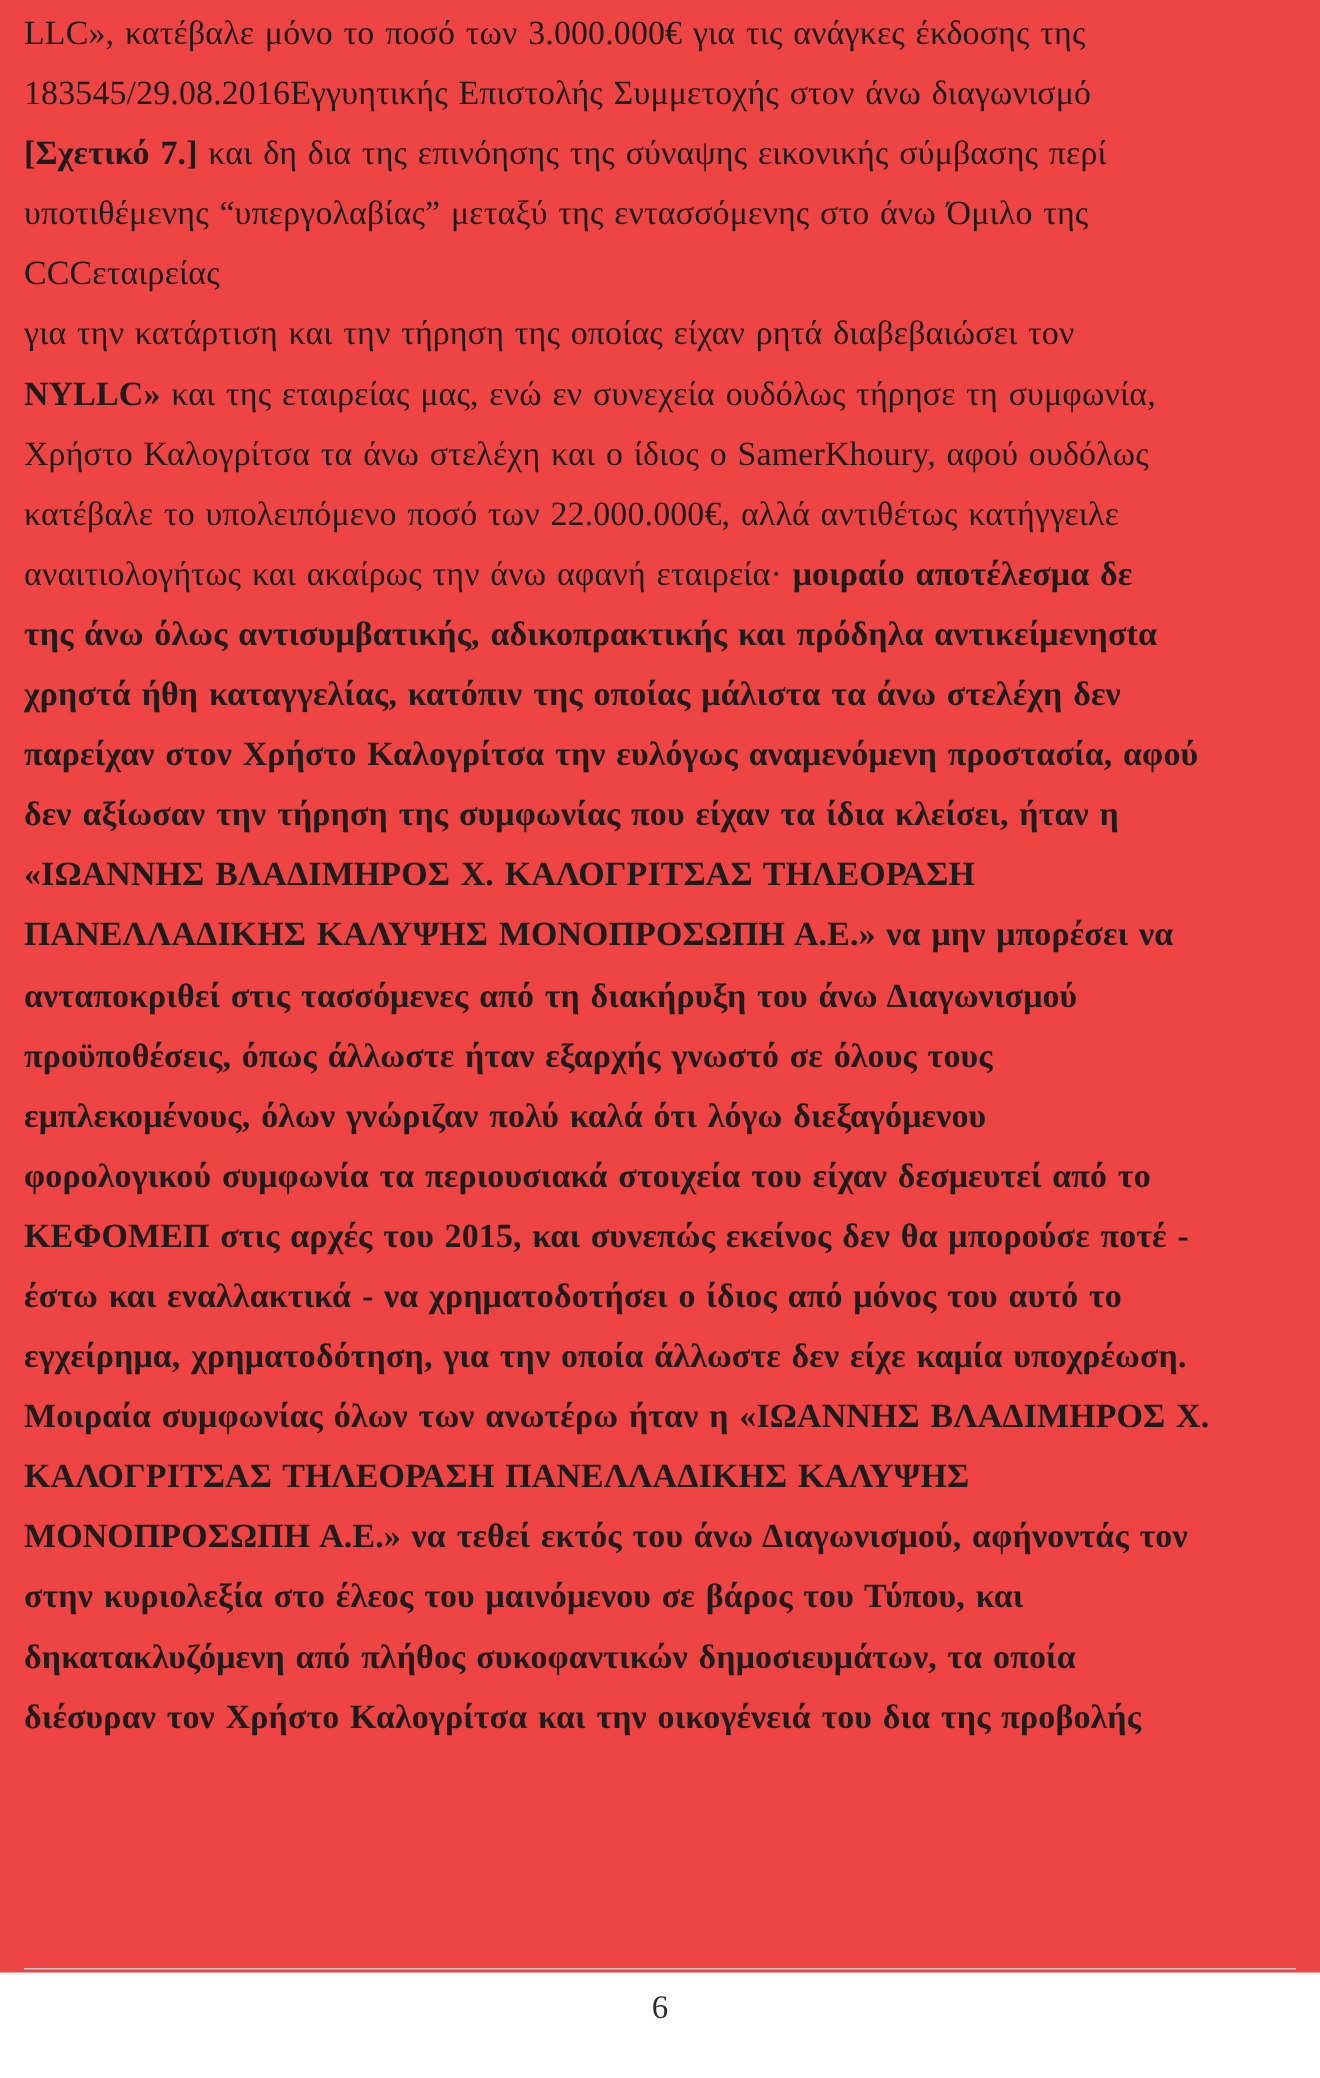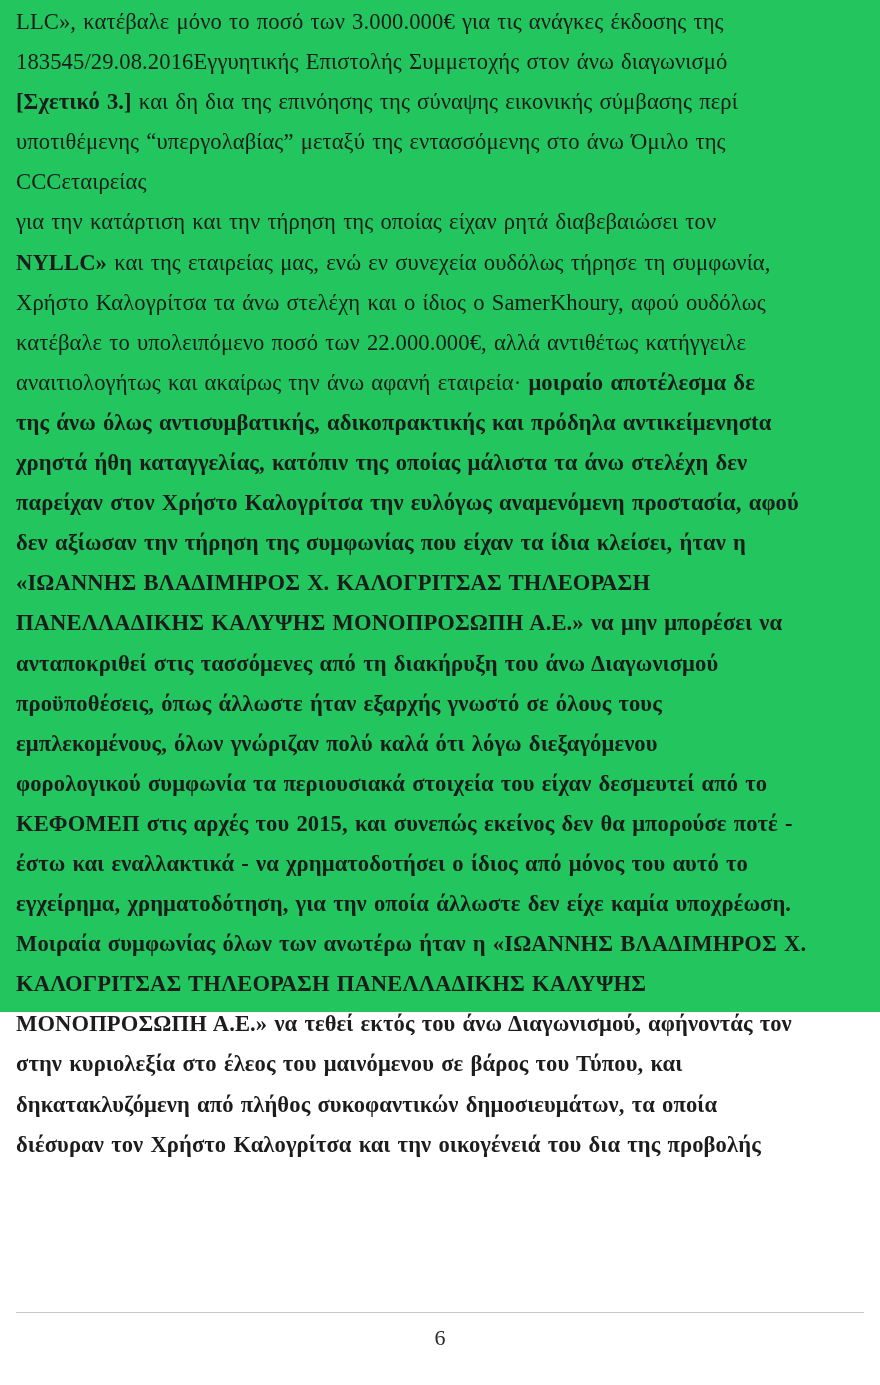--- a/index.html
+++ b/index.html
@@ -10,22 +10,22 @@
   body {
     width: 880px;
     height: 1385px;
     overflow: hidden;
     font-family: "Liberation Serif", "DejaVu Serif", serif;
     color: #1a1a1a;
   }
   .page {
     position: relative;
     width: 880px;
-    height: 1012px;
-    background: #22c55e;
+    height: 1315px;
+    background: #ef4444;
     box-sizing: border-box;
     padding: 0 16px 0 16px;
   }
   .body-text {
     position: absolute;
     top: 2px;
     left: 16px;
     width: 834px;
     text-align: justify;
     text-justify: inter-word;
@@ -68,21 +68,21 @@
 </style>
 </head>
 <body>
 
 <div class="page">
 
   <div class="body-text">
 
     <p><span>LLC», κατέβαλε μόνο το ποσό  των 3.000.000€ για  τις ανάγκες έκδοσης  της</span></p>
     <p><span>183545/29.08.2016Εγγυητικής Επιστολής Συμμετοχής  στον άνω  διαγωνισμό</span></p>
-    <p><span class="b">[Σχετικό 3.]</span><span> και  δη  δια  της επινόησης της  σύναψης  εικονικής  σύμβασης περί</span></p>
+    <p><span class="b">[Σχετικό 7.]</span><span> και  δη  δια  της επινόησης της  σύναψης  εικονικής  σύμβασης περί</span></p>
     <p><span>υποτιθέμενης  “υπεργολαβίας” μεταξύ  της  εντασσόμενης  στο άνω Όμιλο της</span></p>
     <p><span>CCCεταιρείας</span></p>
     <p><span>για  την κατάρτιση και την τήρηση  της οποίας είχαν  ρητά διαβεβαιώσει τον</span></p>
     <p><span class="caps-bold">NYLLC»</span><span> και της  εταιρείας μας, ενώ  εν συνεχεία  ουδόλως  τήρησε  τη συμφωνία,</span></p>
     <p><span>Χρήστο Καλογρίτσα τα  άνω  στελέχη και ο ίδιος ο SamerKhoury, αφού ουδόλως</span></p>
     <p><span>κατέβαλε το  υπολειπόμενο ποσό  των 22.000.000€, αλλά  αντιθέτως κατήγγειλε</span></p>
     <p><span>αναιτιολογήτως και ακαίρως  την άνω αφανή εταιρεία· </span><span class="b">μοιραίο αποτέλεσμα δε</span></p>
     <p class="b"><span>της άνω όλως αντισυμβατικής, αδικοπρακτικής και  πρόδηλα αντικείμενησtα</span></p>
     <p class="b"><span>χρηστά  ήθη καταγγελίας, κατόπιν της οποίας μάλιστα  τα  άνω  στελέχη δεν</span></p>
     <p class="b"><span>παρείχαν στον Χρήστο Καλογρίτσα την ευλόγως αναμενόμενη προστασία, αφού</span></p>

